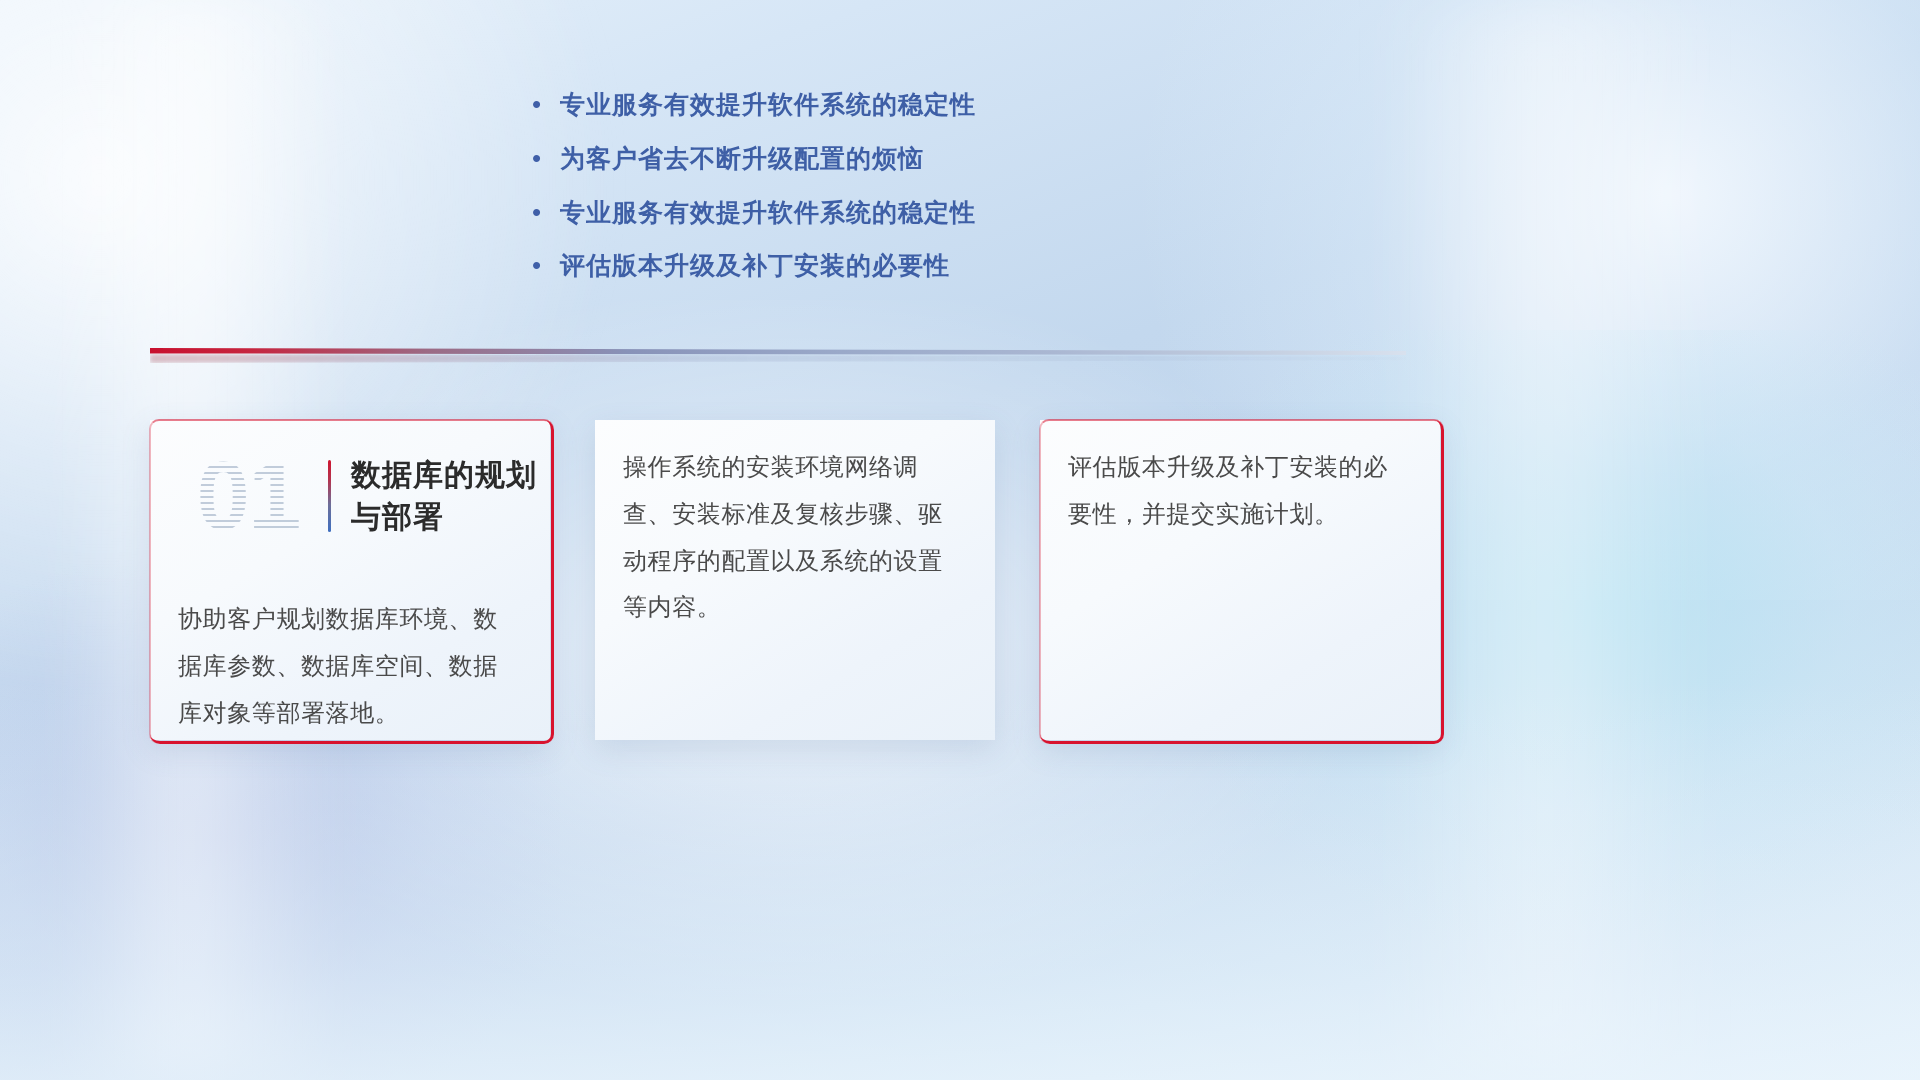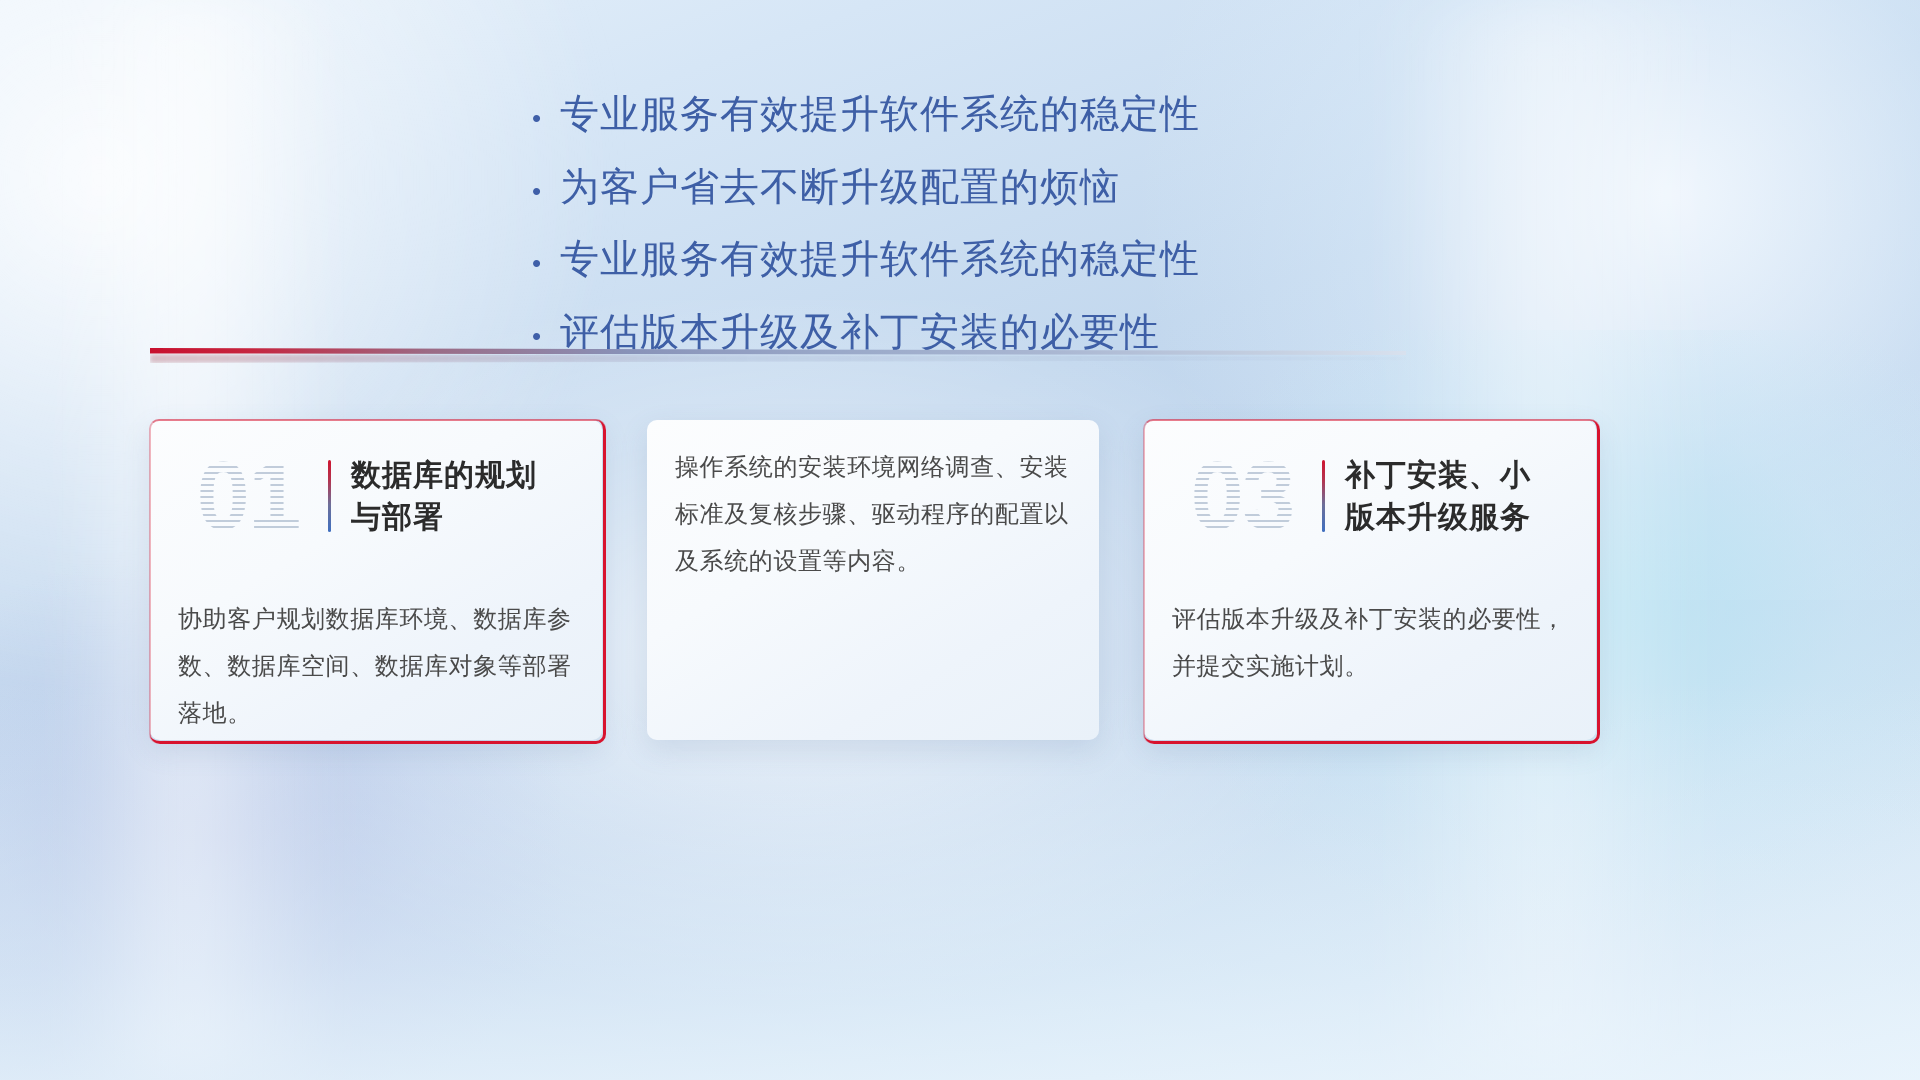--- a/index.html
+++ b/index.html
@@ -59,25 +59,25 @@
   .bullet-row{
     display:flex;align-items:baseline;
     margin-bottom:20px;
   }
   .bullet-dot{
     width:28px;flex:0 0 28px;
     color:#3f5fa8;font-size:26px;line-height:1;
     text-align:left;
   }
   .bullet-text{
-    font-size:39px;
+    font-size:25px;
     color:#3e5fa6;
     letter-spacing:1px;
     line-height:1.35;
-    font-weight:400;
+    font-weight:700;
   }
 
   
   .divider-wrap{
     position:absolute;left:150px;top:345px;width:1256px;height:18px;
   }
   .divider-bar{
     position:absolute;left:0;top:3px;width:100%;height:7px;
     background:linear-gradient(to right,#c8102e 0%,#c6253f 8%,#9c6a84 22%,#8892b8 38%,#9aa9c9 55%,#aab7d2 72%,#c3cee0 88%,#d8e1ee 100%);
     clip-path:polygon(0 0,100% 42%,100% 100%,0 78%);
@@ -89,22 +89,22 @@
     filter:blur(2px);
   }
 
   
   .cards{
     position:absolute;left:150px;top:420px;
     display:flex;gap:45px;
   }
   .card{
     position:relative;
-    width:452px;height:320px;
-    border-radius:10px;
+    width:400px;height:320px;
+    border-radius:0;
     background:linear-gradient(150deg,#fcfdfe 0%,#f7fafd 38%,#eef4fb 72%,#e9f1f9 100%);
     box-shadow:0 10px 28px rgba(90,120,160,0.16);
     overflow:visible;
   }
   .card.accent::after{
     content:"";position:absolute;left:0;top:0;right:-4px;bottom:-4px;
     border-right:3px solid #d8132e;
     border-bottom:3px solid #d8132e;
     border-radius:10px;
     pointer-events:none;
@@ -215,22 +215,16 @@
 与部署</div>
     </div>
     <div class="card-body">协助客户规划数据库环境、数据库参数、数据库空间、数据库对象等部署落地。</div>
   </div>
 
   <div class="card">
     <div class="card-body">操作系统的安装环境网络调查、安装标准及复核步骤、驱动程序的配置以及系统的设置等内容。</div>
   </div>
 
   <div class="card accent">
-    <div class="card-head">
-      <div class="ghost-num">03</div>
-      <div class="head-divider"></div>
-      <div class="card-title">补丁安装、小
-版本升级服务</div>
-    </div>
     <div class="card-body">评估版本升级及补丁安装的必要性，并提交实施计划。</div>
   </div>
 
 </div>
 
 </body></html>

